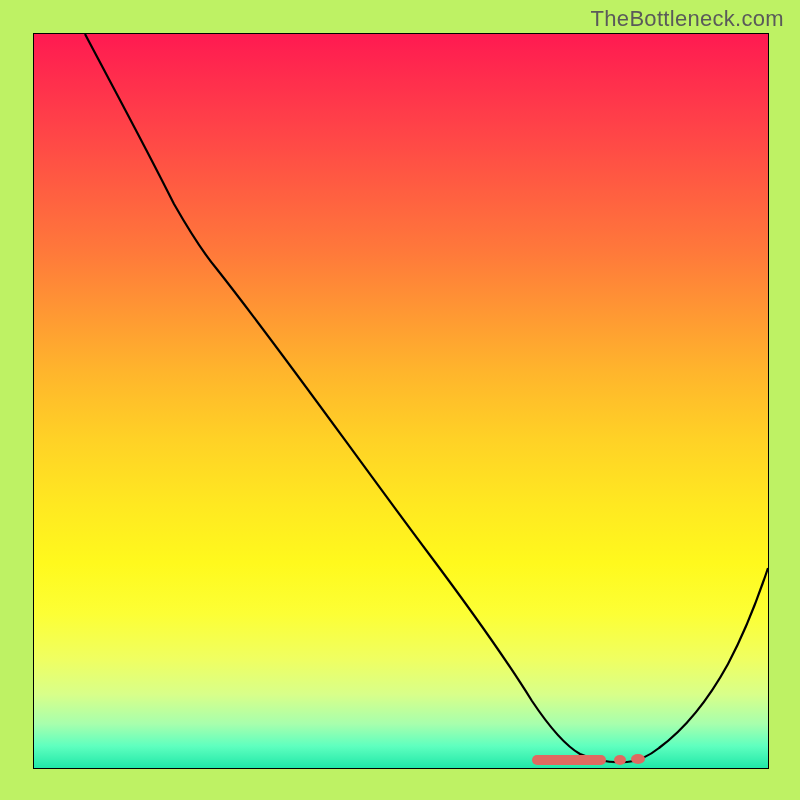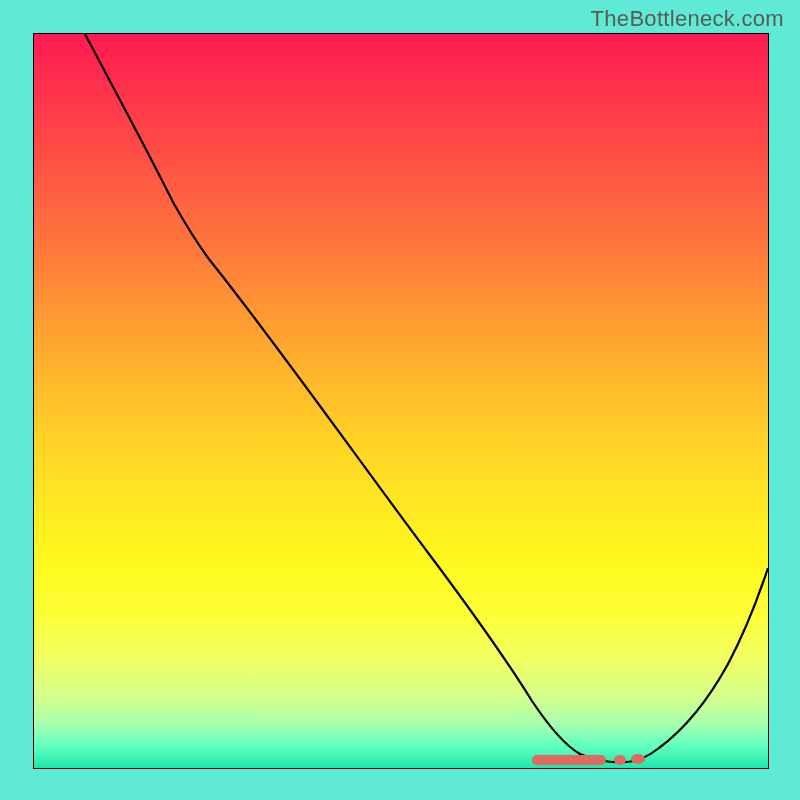--- a/index.html
+++ b/index.html
@@ -7,21 +7,21 @@
     padding: 0;
     background: #000;
     width: 800px;
     height: 800px;
     overflow: hidden;
     font-family: Arial, sans-serif;
   }
   .page {
     width: 800px;
     height: 800px;
-    background: #5eead4;
+    background: #bef264;
     position: relative;
   }
   .watermark {
     position: absolute;
     top: 6px;
     right: 16px;
     color: #5a5a5a;
     font-size: 22px;
     font-weight: 500;
     letter-spacing: 0.3px;

